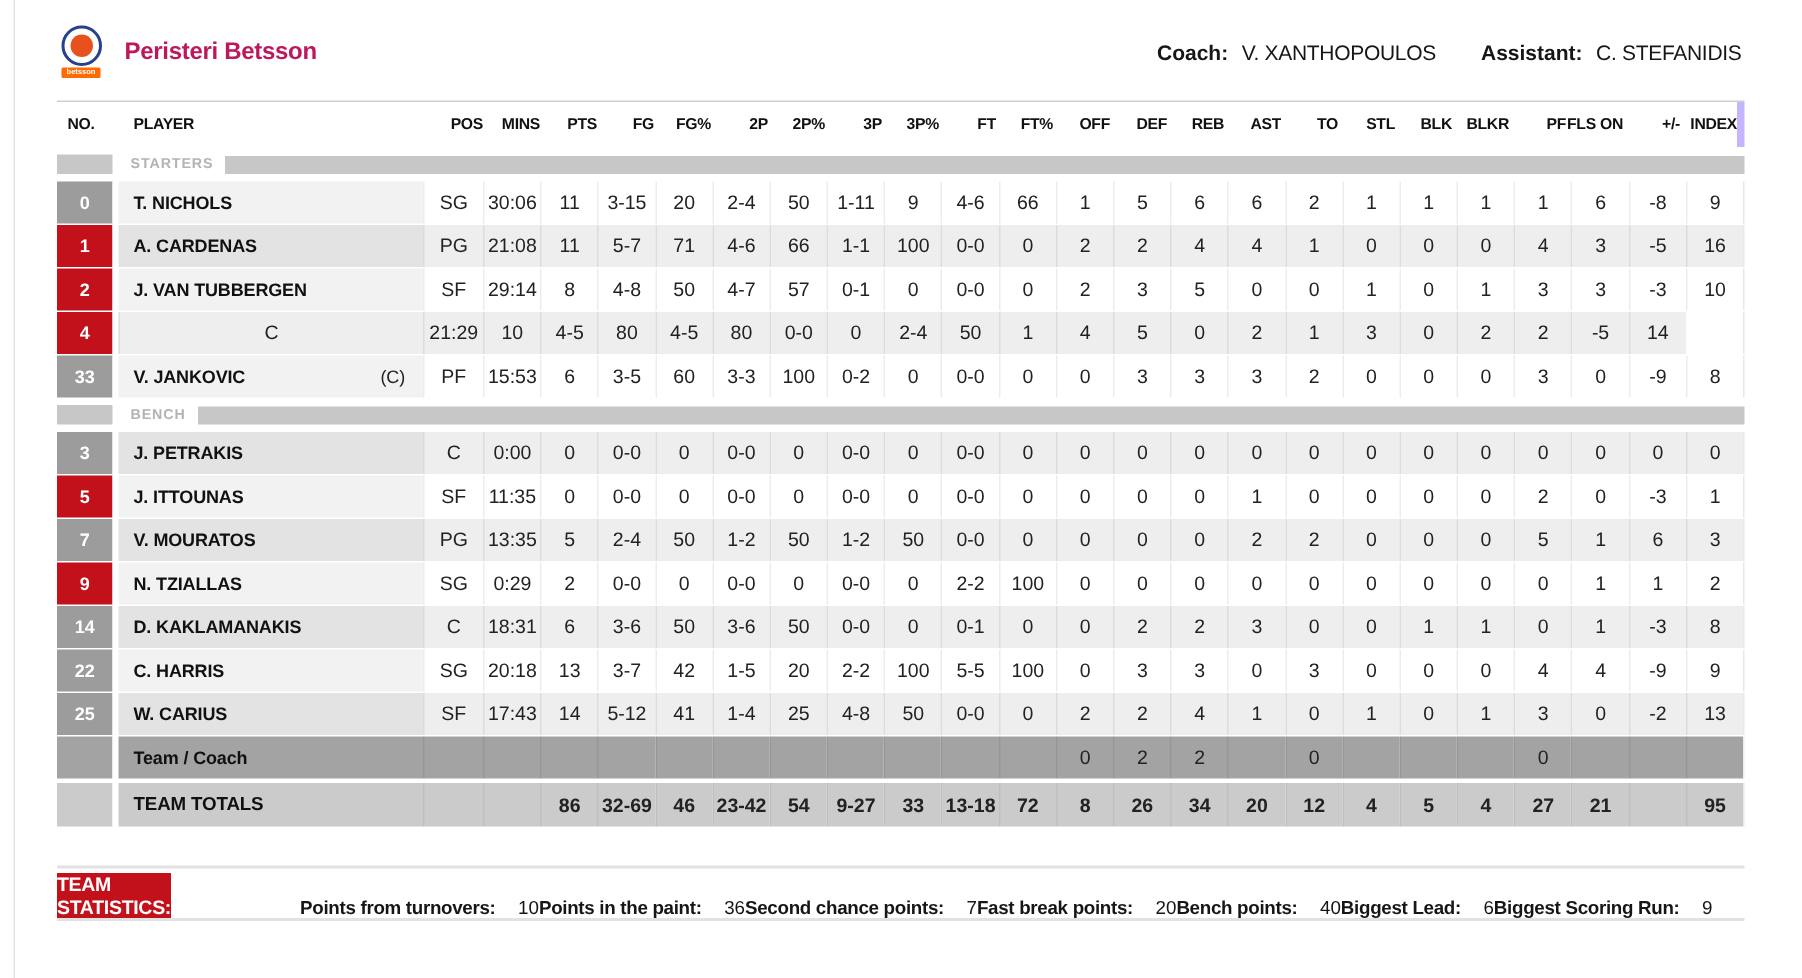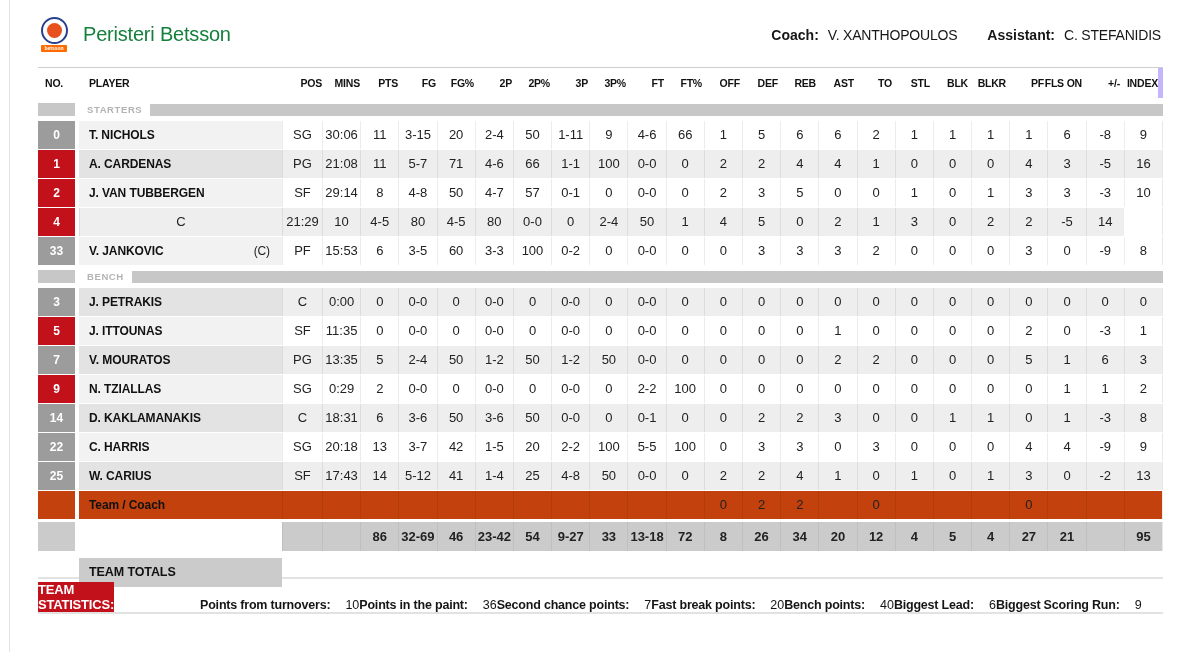--- a/index.html
+++ b/index.html
@@ -7,21 +7,21 @@
   .page { position:relative; width:1201px; height:652px; background:#fff; overflow:hidden; }
   .left-edge { position:absolute; left:9px; top:0; width:1px; height:100%; background:#e3e3e3; }
   .content { margin-left:38px; width:1125px; }
 
   
   .topbar { display:flex; align-items:center; padding:17px 0 15px; }
   .logo { width:32px; margin-right:13px; display:flex; flex-direction:column; align-items:center; }
   .logo-circle { width:27px; height:27px; border-radius:50%; border:2px solid #27418c; background:#fff; position:relative; }
   .logo-inner { position:absolute; inset:4px; border-radius:50%; background:#e8501e; }
   .logo-tag { margin-top:1px; width:26px; height:7px; background:#ff6b00; color:#fff; font-size:5px; line-height:7px; text-align:center; font-weight:bold; border-radius:1px; overflow:hidden; }
-  .title { font-size:20px; font-weight:normal; color:#15803d; letter-spacing:-0.2px; }
+  .title { font-size:16px; font-weight:bold; color:#be185d; letter-spacing:-0.2px; }
   .coachbox { margin-left:auto; font-size:14px; color:#161616; display:flex; align-items:center; }
   .clabel { font-weight:bold; margin-right:9px; }
   .cname  { font-weight:normal; margin-right:30px; letter-spacing:-0.2px; }
   .cname.last { margin-right:2px; }
   .divider { border-top:1px solid #cfcfcf; }
 
   
   .grid { display:grid; grid-template-columns:37px 4px 203px 40px repeat(22, 1fr); }
   .thead { height:30px; align-items:center; border-right:5px solid #c4b5fd; }
   .hcell { font-size:10.5px; font-weight:bold; color:#111; text-align:right; letter-spacing:-0.2px; white-space:nowrap; overflow:hidden; }
@@ -39,29 +39,29 @@
   .badge { text-align:center; color:#fff; font-weight:bold; font-size:12px; }
   .badge.red  { background:#c3111c; }
   .badge.gray { background:#9c9c9c; }
   .gapcell { background:#fff; }
   .namecell { background:#f2f2f2; font-weight:bold; font-size:12px; color:#111; padding-left:10px; display:flex; align-items:center; letter-spacing:-0.1px; }
   .captain { margin-left:auto; padding-right:12px; font-weight:normal; font-size:12px; color:#222; }
   .cell { background:#fff; text-align:center; font-size:13px; color:#222; border-left:1px solid rgba(0,0,0,0.075); }
   .row.dark .namecell { background:#e3e3e3; }
   .row.dark .cell { background:#eeeeee; }
 
-  .row.tc .badge, .row.tc .cell, .row.tc .namecell { background:#c2410c; }
+  .row.tc .badge, .row.tc .cell, .row.tc .namecell { background:#a3a3a3; }
   .row.tc .namecell { font-size:12px; }
   .row.tc { border-right:1px solid #ededed; }
 
   .row.totals { margin-top:3px; height:29px; }
   .row.totals > div { height:29px; line-height:29px; }
   .row.totals .badge, .row.totals .cell, .row.totals .namecell { background:#cbcbcb; }
   .row.totals .cell { font-weight:bold; border-left:1px solid rgba(0,0,0,0.06); }
-  .row.totals .namecell { font-size:12.5px;margin-top:36px; }
+  .row.totals .namecell { font-size:12.5px; }
 
   
   .band { margin-top:26px; height:37px; border-top:2px solid #e2e2e2; border-bottom:2px solid #e2e2e2; display:flex; align-items:flex-end; background:#fff; }
   .band-title { width:133px; background:#c3111c; color:#fff; font-weight:bold; font-size:13px; display:flex; align-items:center; justify-content:center; letter-spacing:-0.2px; }
   .band-items { flex:1; display:flex; align-items:center; justify-content:space-between; padding:0 72px 0 86px; }
   .bitem { display:flex; align-items:center; font-size:12.5px; color:#161616; white-space:nowrap; }
   .blabel { font-weight:bold; letter-spacing:-0.2px; }
   .bvalue { margin-left:15px; }
 </style>
 </head>

